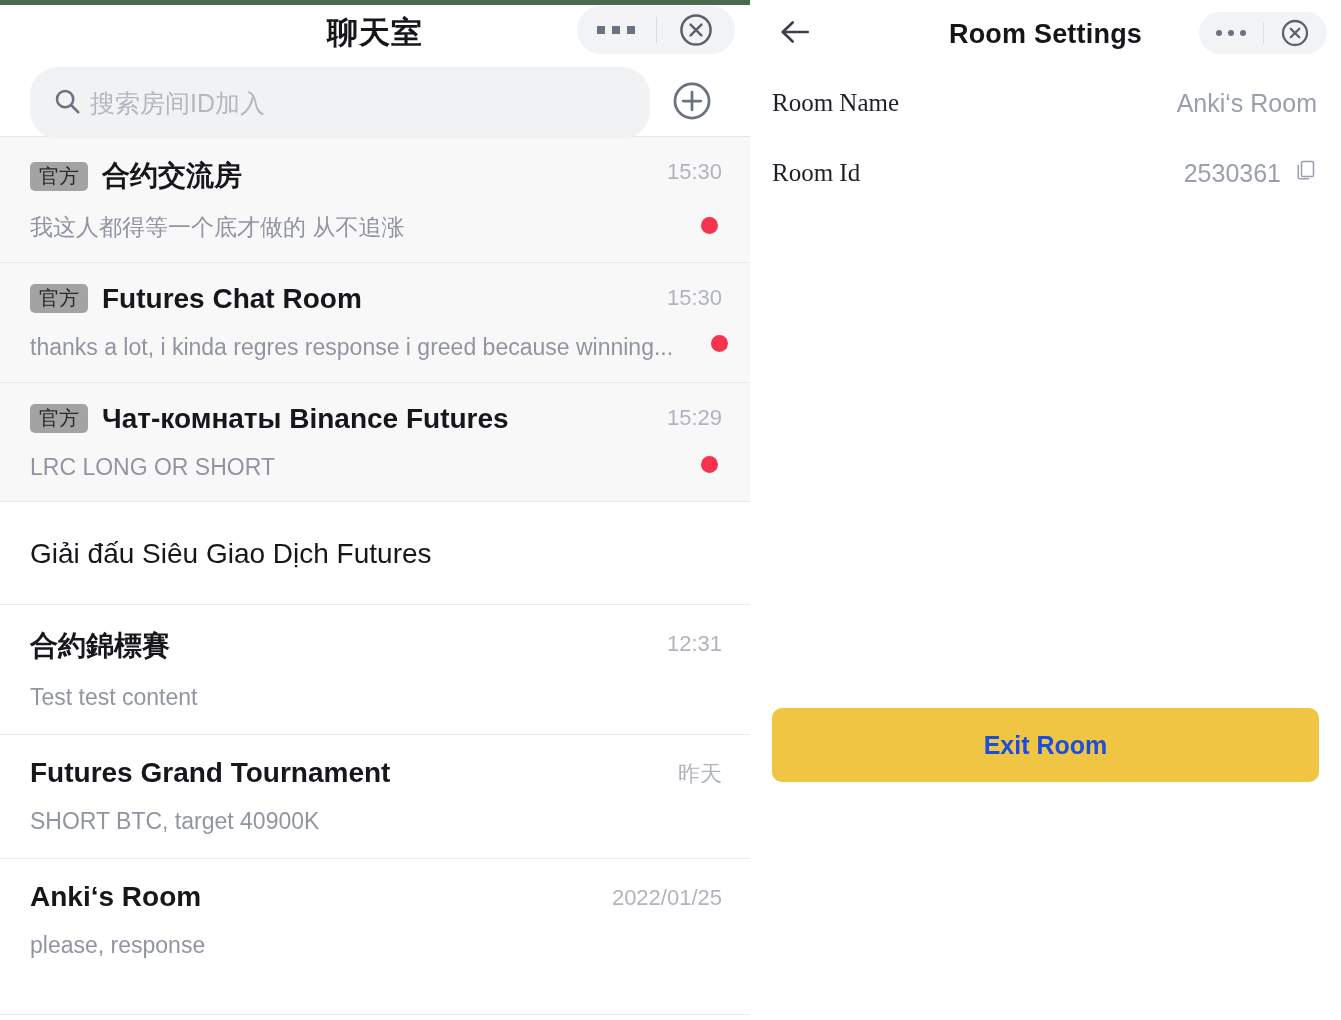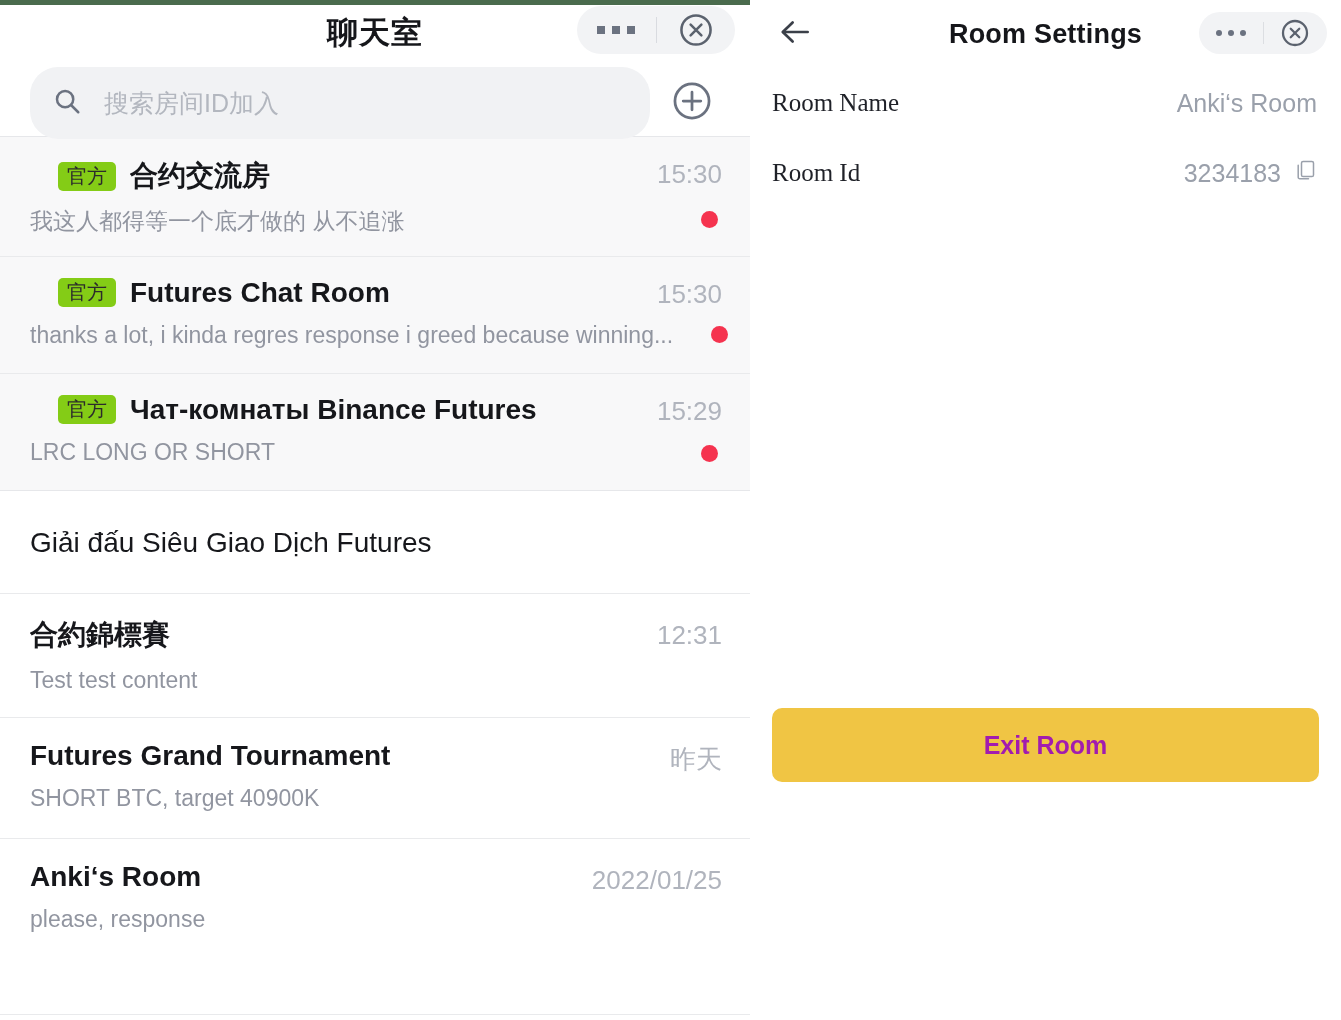--- a/index.html
+++ b/index.html
@@ -97,21 +97,21 @@
     margin-top: 8px;
   }
   .search-box {
     flex: 0 0 620px;
     height: 72px;
     background: #f1f2f4;
     border-radius: 28px;
     display: flex;
     align-items: center;
     padding: 0 22px;
-    gap: 22px;
+    gap: 8px;
   }
   .search-ph {
     font-size: 25px;
     color: #b3b7bf;
     line-height: 1;
   }
   .add-btn {
     flex: 0 0 auto;
     margin-left: 20px;
     display: flex;
@@ -131,49 +131,48 @@
   }
   .chat-top {
     display: flex;
     align-items: center;
     gap: 14px;
   }
   .badge {
     display: inline-flex;
     align-items: center;
     justify-content: center;
-    background: #84cc16;
+    background: #a3a3a3;
     color: #2b2b2b;
     border-radius: 5px;
     font-size: 20px;
     font-weight: 500;
     padding: 3px 9px 4px 9px;
     line-height: 1.1;
     flex: 0 0 auto;
-    margin-left: 28px;
   }
   .chat-name {
     font-size: 28px;
     font-weight: 700;
     color: #16171b;
     white-space: nowrap;
     overflow: hidden;
     text-overflow: ellipsis;
   }
   .chat-name.plain { font-size: 28px; }
   .chat-time {
     position: absolute;
     right: 28px;
     top: 24px;
-    font-size: 26px;
+    font-size: 22px;
     color: #b0b4bd;
     line-height: 1;
   }
   .chat-preview {
-    margin-top: 12px;
+    margin-top: 18px;
     font-size: 23px;
     color: #9195a0;
     line-height: 1.25;
     white-space: nowrap;
     overflow: hidden;
     text-overflow: ellipsis;
     padding-right: 40px;
   }
   .unread-dot {
     position: absolute;
@@ -300,21 +299,21 @@
   }
   .exit-btn {
     width: 100%;
     height: 74px;
     background: #f0c544;
     border: none;
     border-radius: 10px;
     font-family: "Liberation Sans", sans-serif;
     font-size: 25px;
     font-weight: 700;
-    color: #a21caf;
+    color: #1d4ed8;
     cursor: pointer;
     display: flex;
     align-items: center;
     justify-content: center;
   }
 
   .bottom-line {
     position: absolute;
     left: 0; bottom: 5px;
     width: 750px;
@@ -486,21 +485,21 @@
       <div class="setting-row">
         <span class="setting-label">Room Name</span>
         <span class="setting-value">
           <span>Anki‘s Room</span>
         </span>
       </div>
 
       <div class="setting-row">
         <span class="setting-label">Room Id</span>
         <span class="setting-value">
-          <span>3234183</span>
+          <span>2530361</span>
           <span>
             <svg width="24" height="24" viewBox="0 0 24 24" fill="none" stroke="#9aa0ab" stroke-width="1.5">
               <rect x="8.5" y="3.5" width="12" height="15" rx="1.6"></rect>
               <path d="M5.2 7.2 V19.2 A1.6 1.6 0 0 0 6.8 20.8 H15.5" stroke-linecap="round"></path>
             </svg>
           </span>
         </span>
       </div>
 
     </div>

